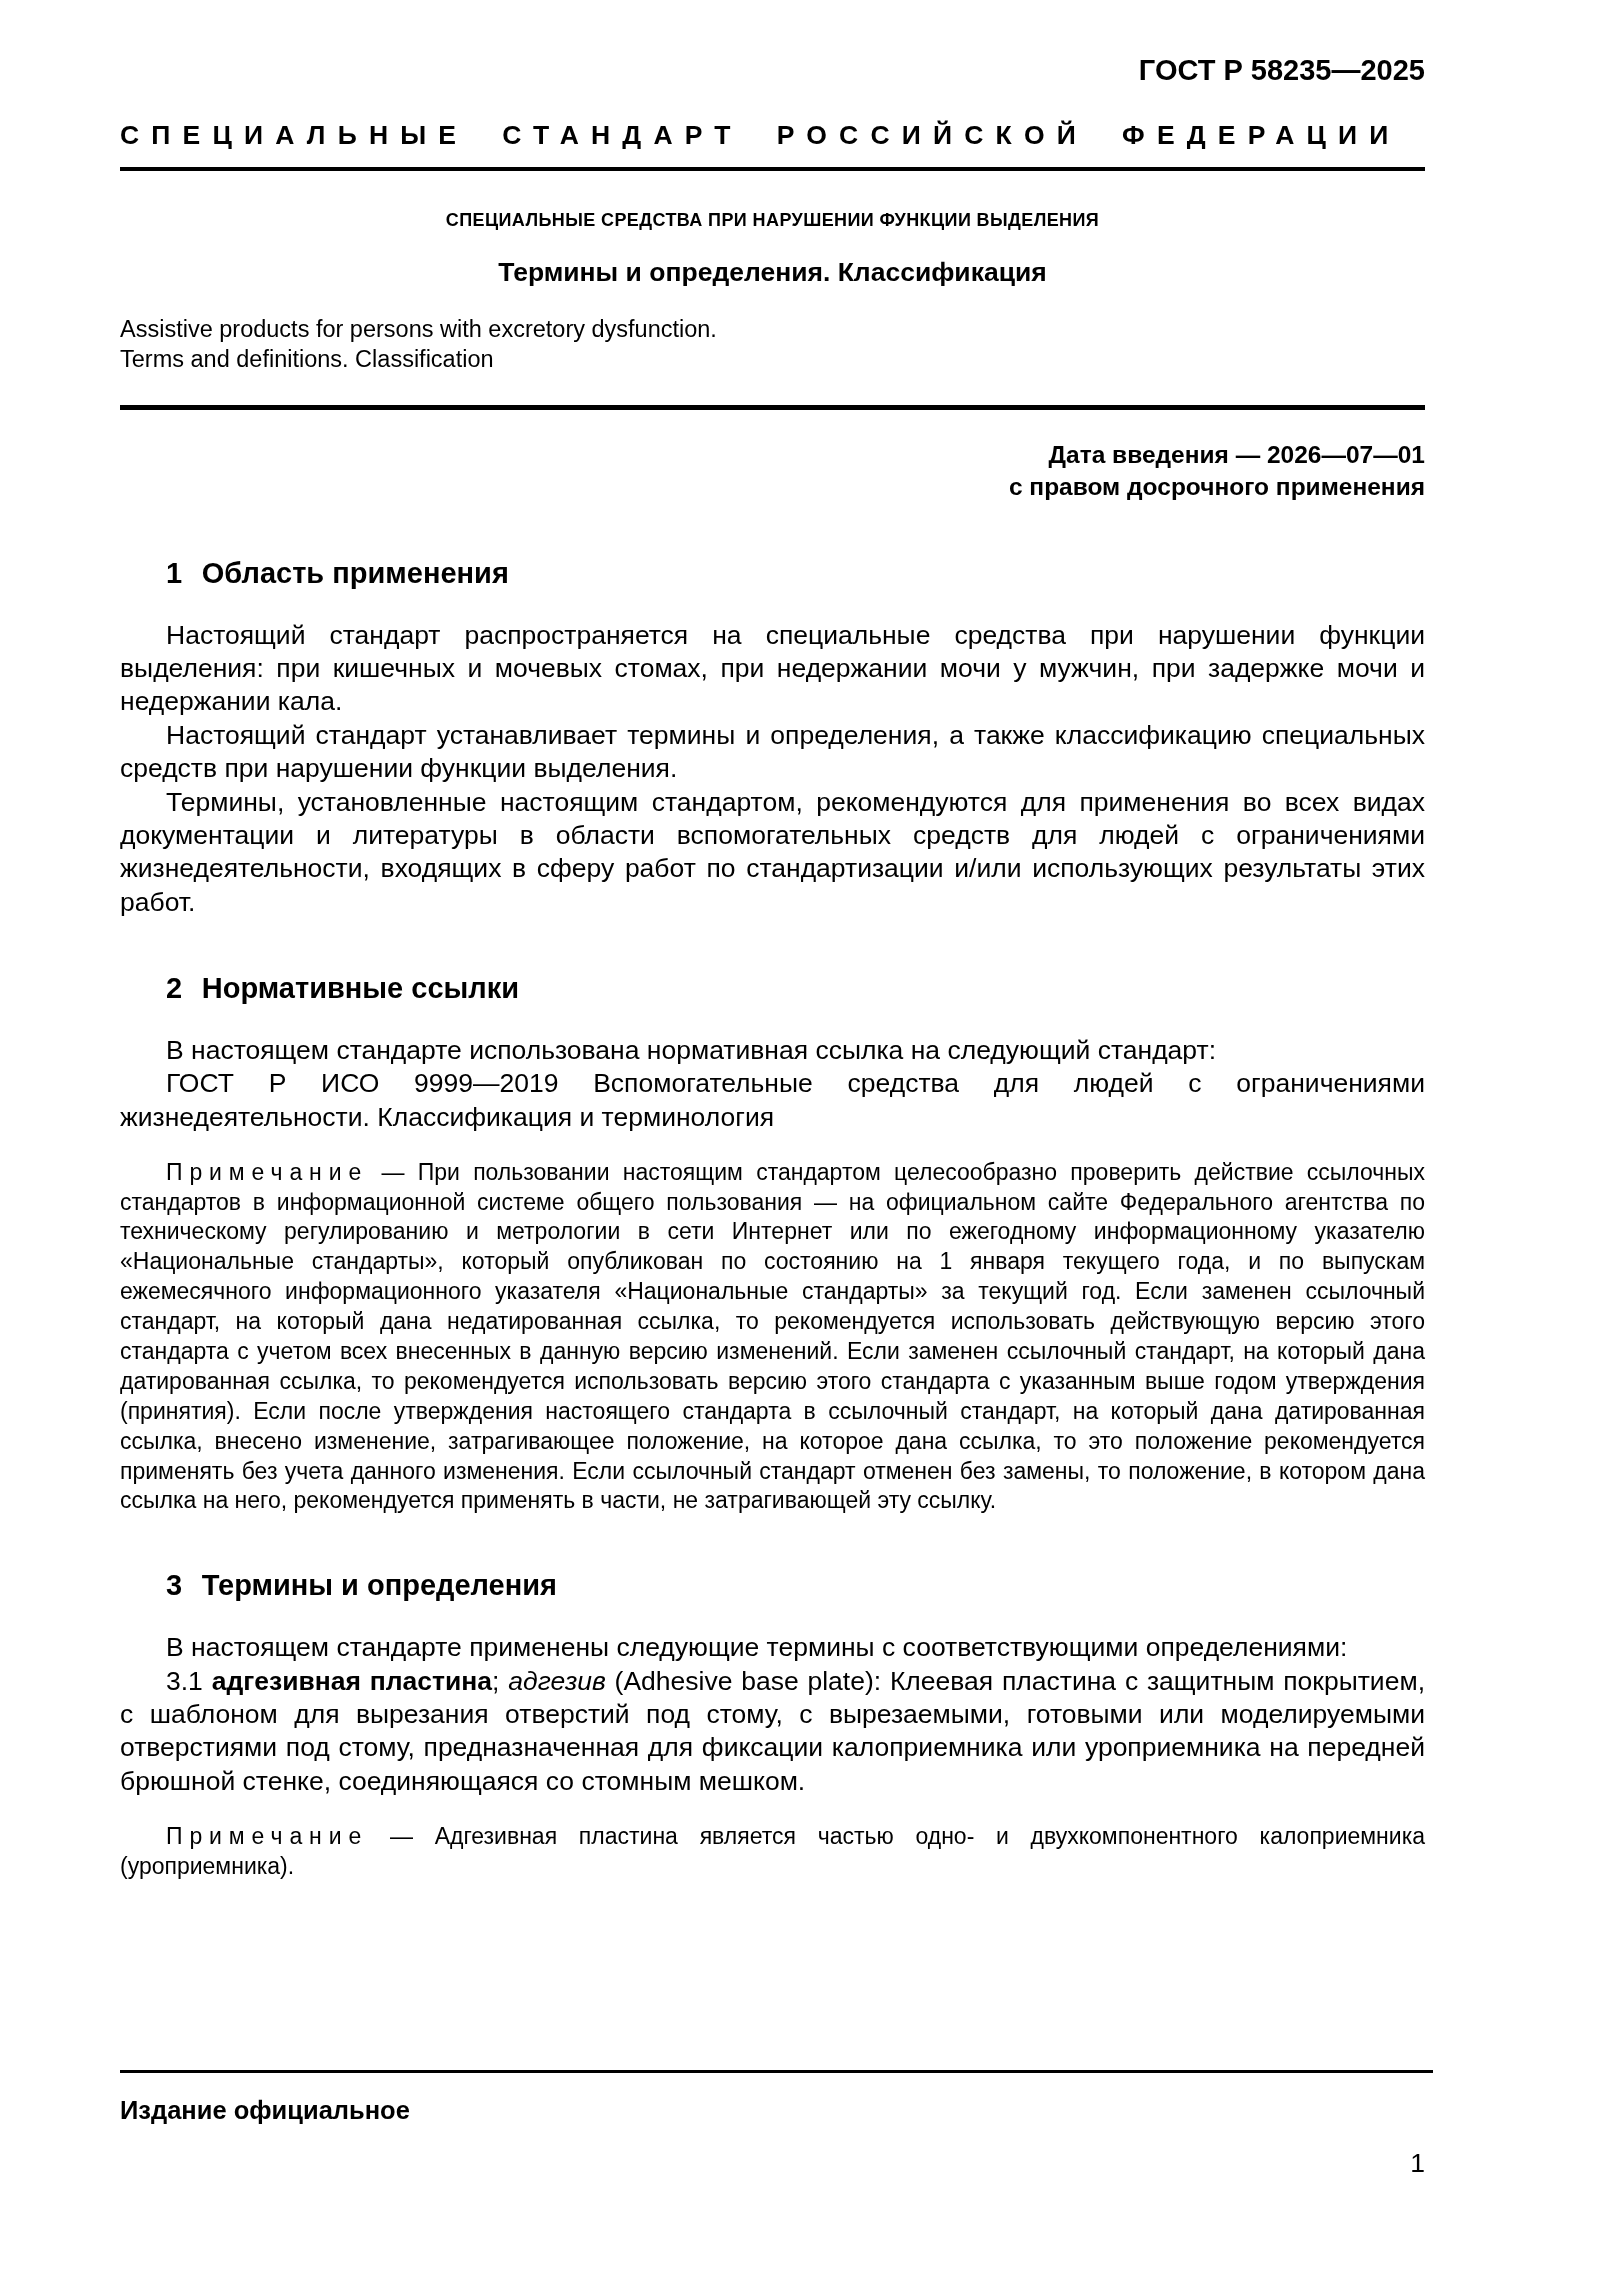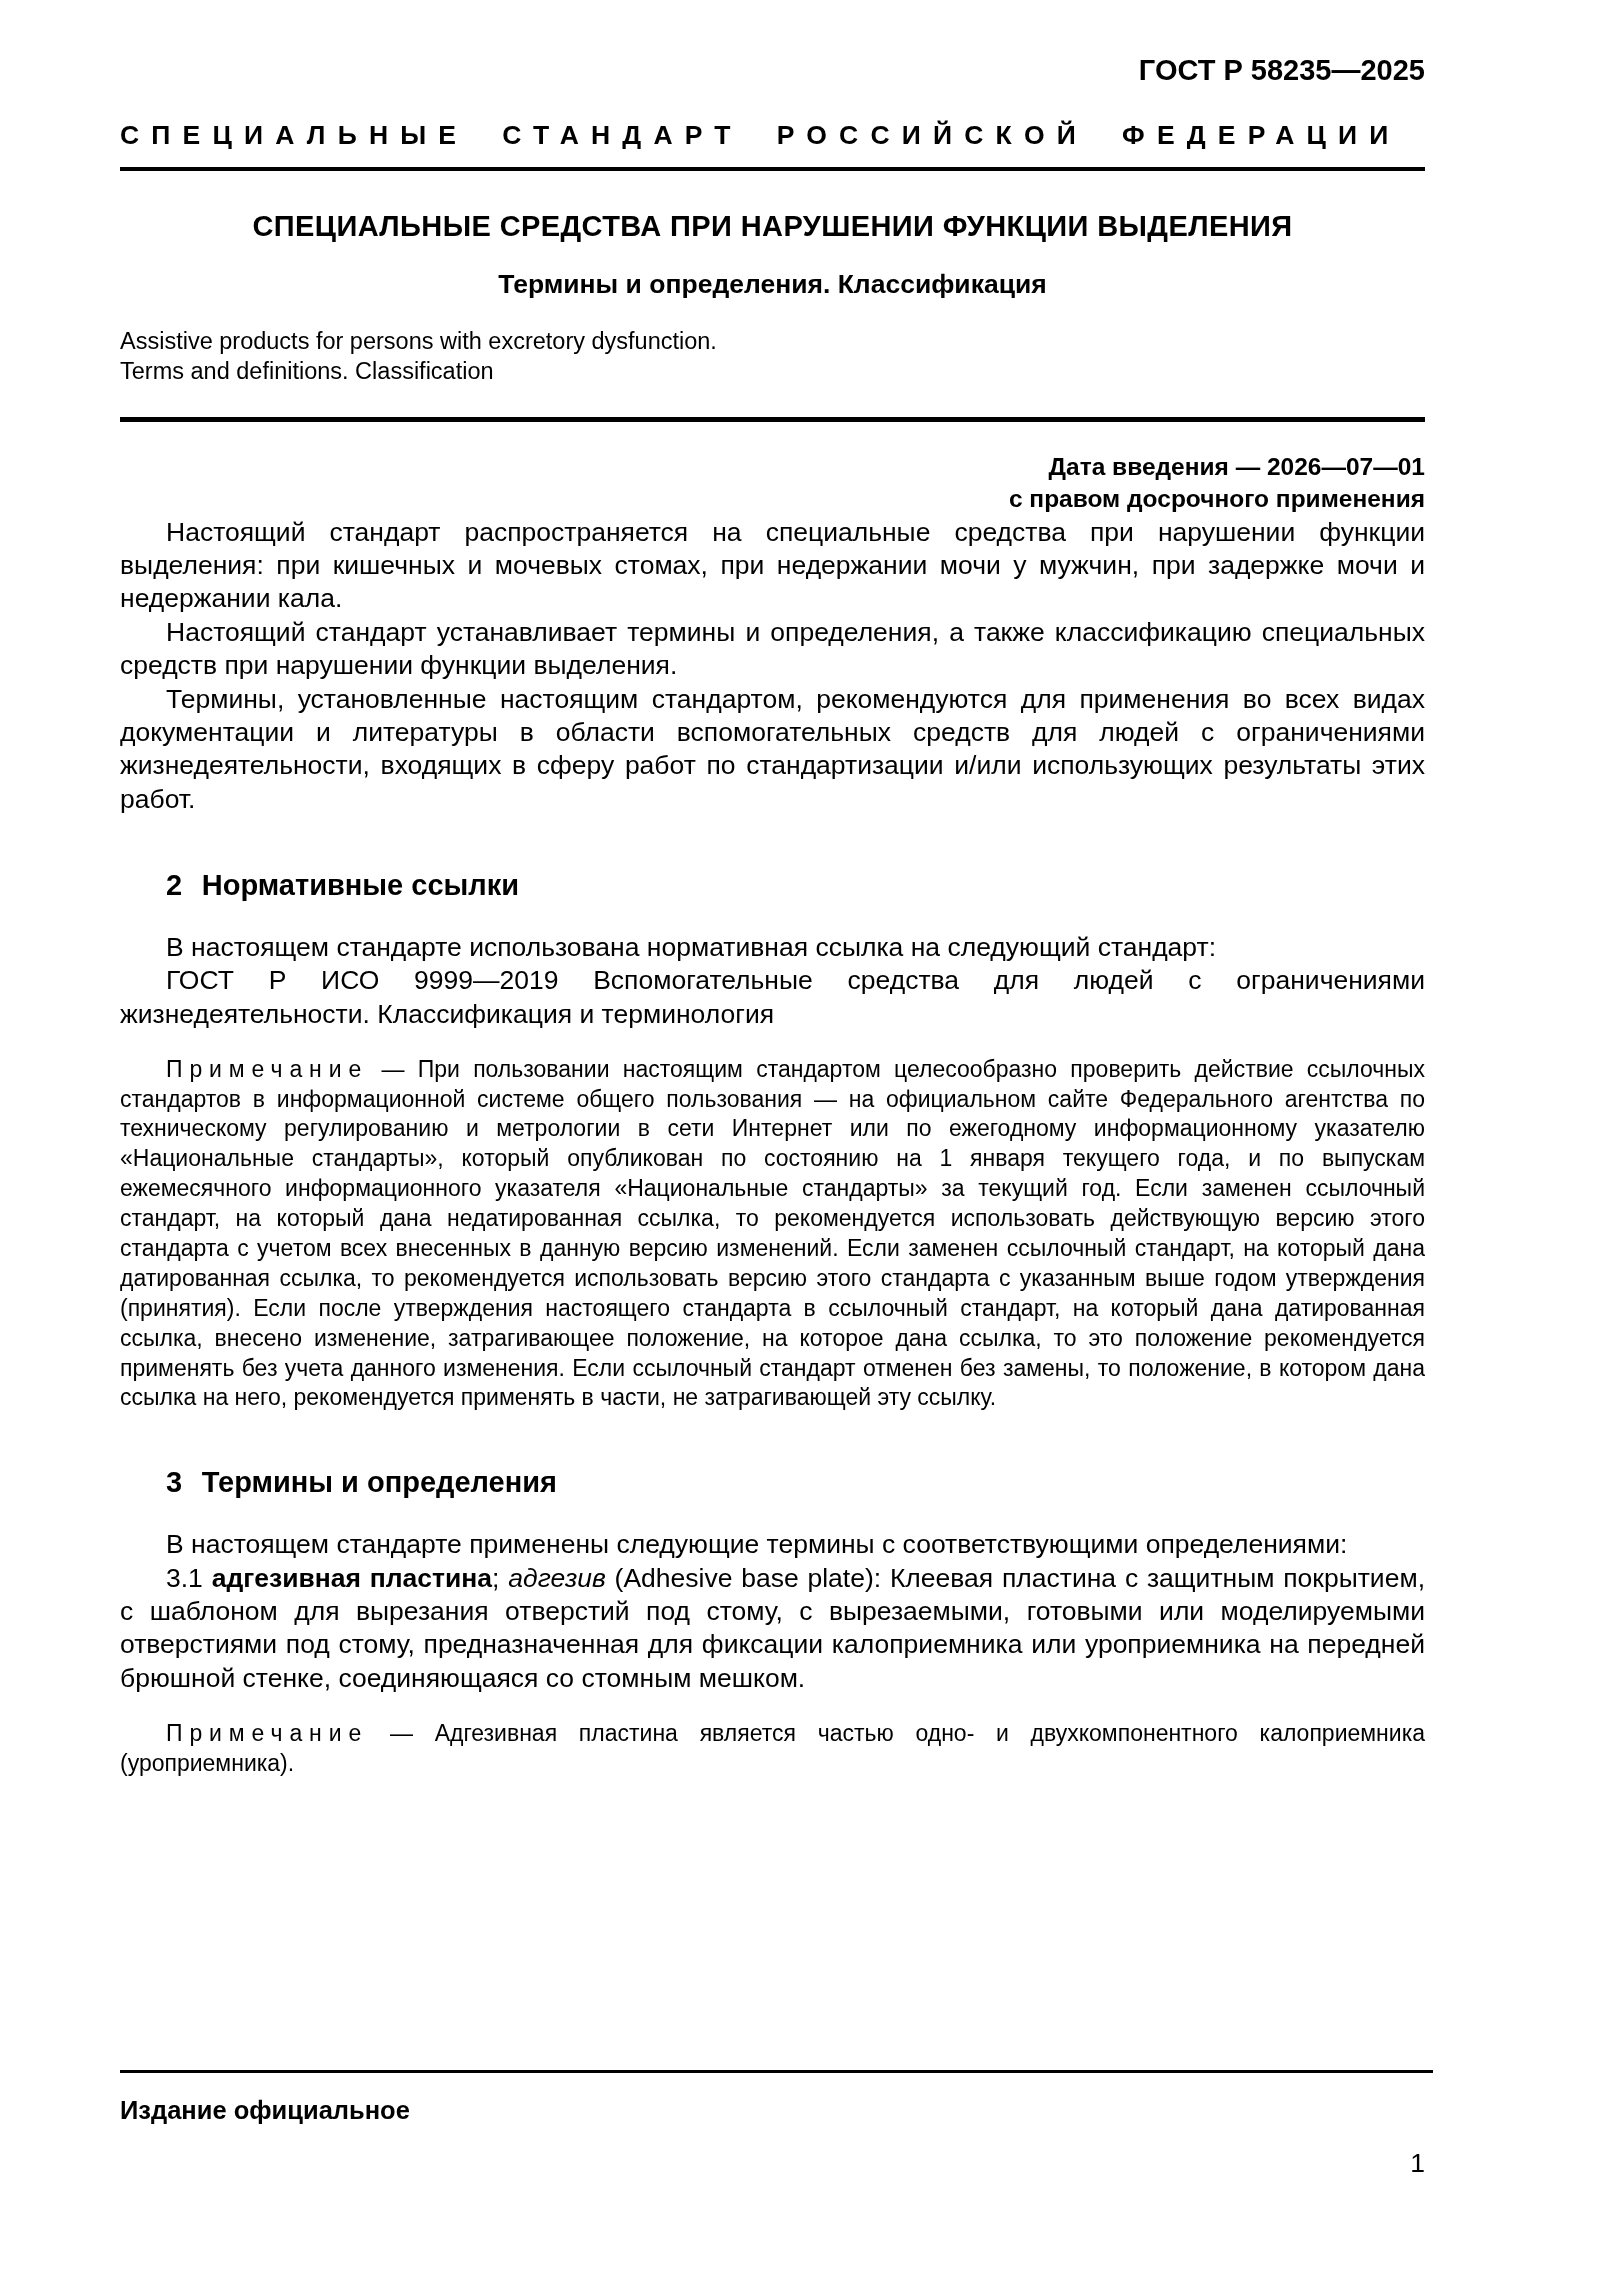--- a/index.html
+++ b/index.html
@@ -28,21 +28,21 @@
     word-spacing: 0.55em;
     white-space: nowrap;
   }
   .rule { height: 4.9px; background: #000; }
   .rule.r1 { margin-top: 15.7px; }
   .rule.r2 { margin-top: 31px; }
   .doc-title {
     margin-top: 39px;
     text-align: center;
     font-weight: bold;
-    font-size: 29px;
+    font-size: 18px;
     letter-spacing: 0.4px;
   }
   .doc-subtitle {
     margin-top: 25.5px;
     text-align: center;
     font-weight: bold;
     font-size: 26.5px;
   }
   .en-title {
     margin-top: 27.4px;
@@ -117,20 +117,21 @@
     <div>Terms and definitions. Classification</div>
   </div>
 
   <div class="rule r2"></div>
 
   <div class="date-intro">
     <div>Дата введения — 2026—07—01</div>
     <div>с правом досрочного применения</div>
   </div>
 
+  <h2 class="section-heading"><span class="num">1</span><span>Область применения</span></h2>
 
   <p class="body-text">Настоящий стандарт распространяется на специальные средства при нарушении функции выделения: при кишечных и мочевых стомах, при недержании мочи у мужчин, при задержке мочи и недержании кала.</p>
   <p class="body-text">Настоящий стандарт устанавливает термины и определения, а также классификацию специальных средств при нарушении функции выделения.</p>
   <p class="body-text">Термины, установленные настоящим стандартом, рекомендуются для применения во всех видах документации и литературы в области вспомогательных средств для людей с ограничениями жизнедеятельности, входящих в сферу работ по стандартизации и/или использующих результаты этих работ.</p>
 
   <h2 class="section-heading"><span class="num">2</span><span>Нормативные ссылки</span></h2>
 
   <p class="body-text">В настоящем стандарте использована нормативная ссылка на следующий стандарт:</p>
   <p class="body-text">ГОСТ Р ИСО 9999—2019 Вспомогательные средства для людей с ограничениями жизнедеятельности. Классификация и терминология</p>
 

